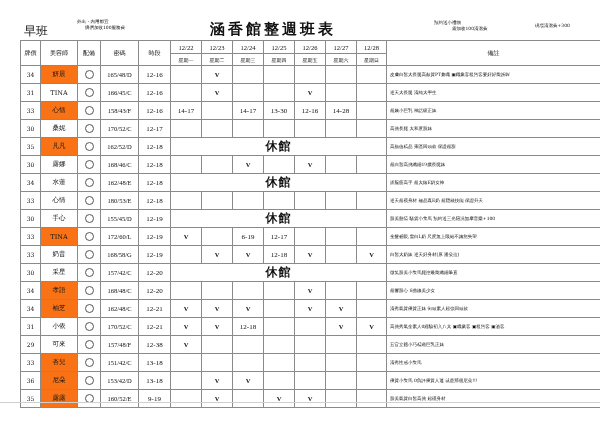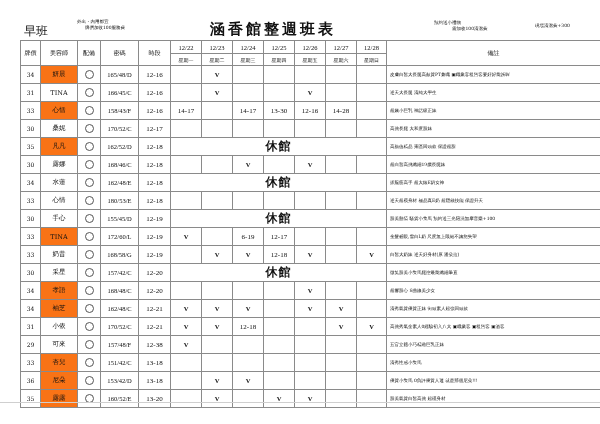--- a/index.html
+++ b/index.html
@@ -340,21 +340,21 @@
         <td class="day"></td>
         <td class="day"></td>
         <td class="day"></td>
         <td class="remark">優質小隻馬 0負評優質人選 就是那個尼朵!!!</td>
       </tr>
       <tr>
         <td class="price">35</td>
         <td class="name hl">露露</td>
         <td><span class="circle"></span></td>
         <td class="code">160/52/E</td>
-        <td class="slot">13-20</td>
+        <td class="slot">9-19</td>
         <td class="day"></td>
         <td class="day v">V</td>
         <td class="day"></td>
         <td class="day v">V</td>
         <td class="day v">V</td>
         <td class="day"></td>
         <td class="day"></td>
         <td class="remark">甜美氣質白皙高挑 超模身材</td>
       </tr>
     </tbody>

